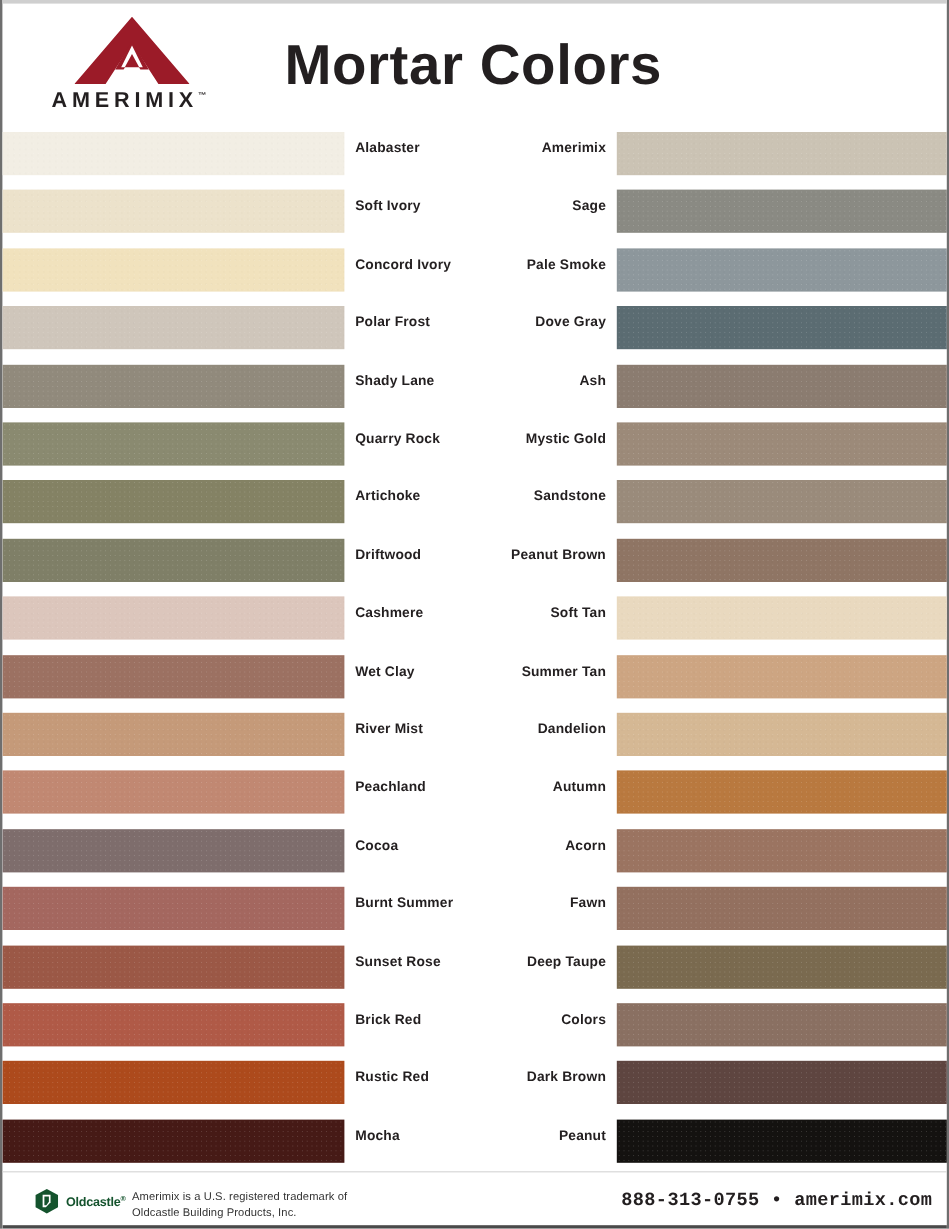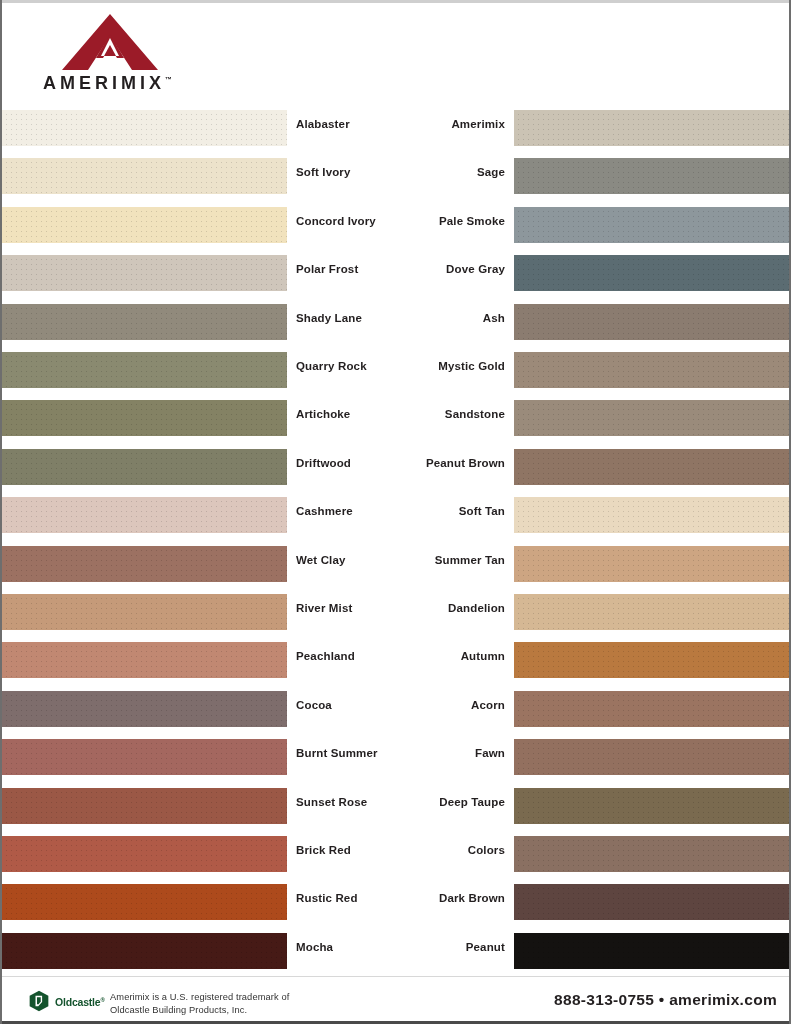--- a/index.html
+++ b/index.html
@@ -153,20 +153,21 @@
   .contact {
     position: absolute;
     right: 12px;
     top: 991px;
     font-size: 15.5px;
     font-weight: bold;
     color: #231f20;
     letter-spacing: 0.3px;
     text-align: right;
     white-space: nowrap;
+    font-family: Liberation Mono, monospace;
   }
   .rev {
     position: absolute;
     right: 12px;
     top: 1009px;
     font-size: 7.5px;
     color: #333333;
     text-align: right;
     margin-top: 16px;
   }
@@ -193,20 +194,21 @@
     <div class="logo-block">
       <svg class="logo-mark" viewBox="0 0 96 56">
         <path d="M48 0 L96 56 L70 56 L48 22 L26 56 L0 56 Z" fill="#9b1b28"></path>
         <path d="M48 20 L62 44 L55 44 L48 33 L41 44 L34 44 Z" fill="#9b1b28"></path>
         <path d="M48 24 L57 42 L39 42 Z" fill="#ffffff"></path>
         <path d="M48 31 L54 42 L42 42 Z" fill="#9b1b28"></path>
       </svg>
       <div class="logo-wordmark"><span>AMERIMIX</span><span class="logo-tm">™</span></div>
     </div>
 
+    <div class="title">Mortar Colors</div>
   </div>
 
   <div class="grid">
       <div class="row" style="top: 0px;">
         <div class="swatch left" style="background: rgb(242, 238, 228);">
           <div class="swatch-tex"></div>
         </div>
         <div class="label left">Alabaster</div>
         <div class="swatch right" style="background: rgb(203, 195, 180);">
           <div class="swatch-tex"></div>

